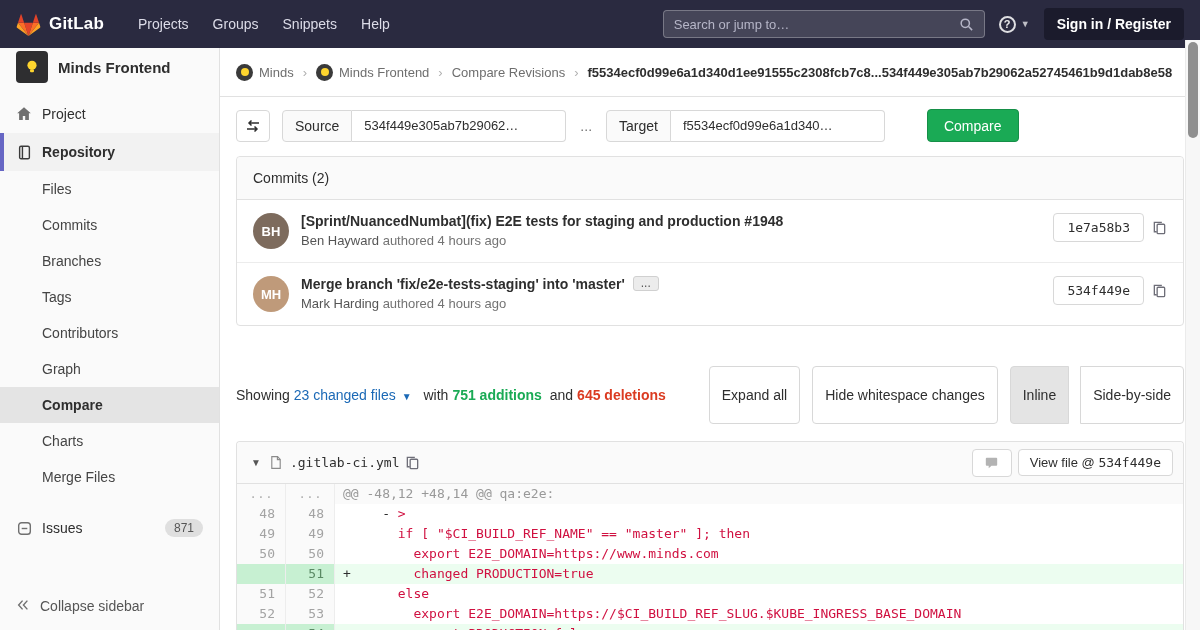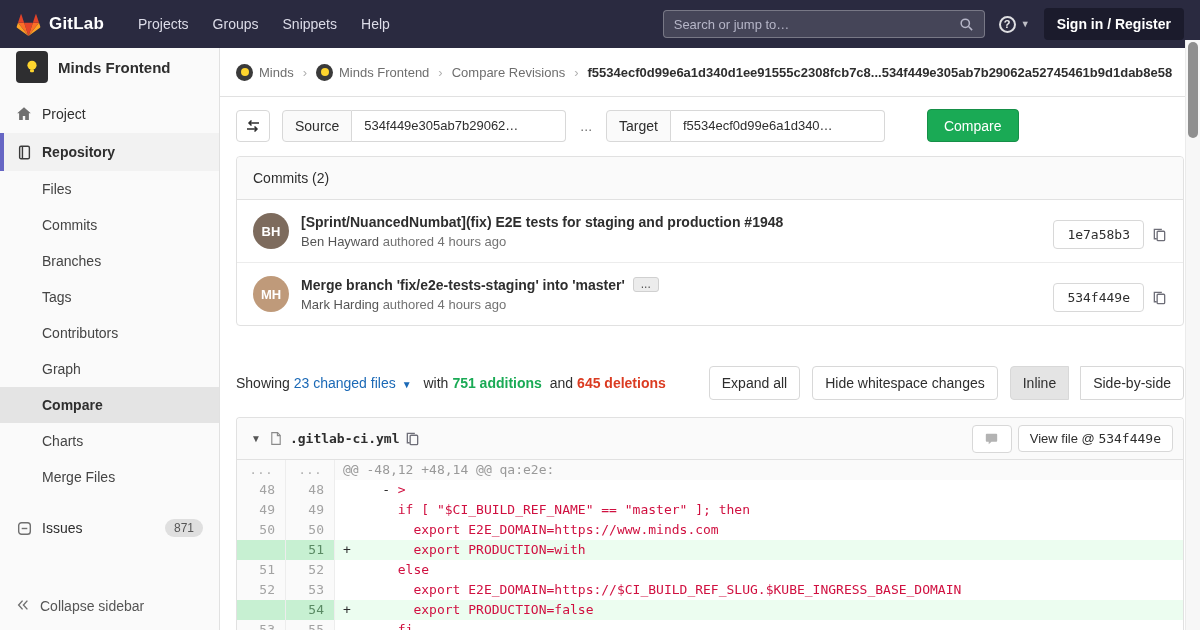--- a/index.html
+++ b/index.html
@@ -53,53 +53,53 @@
   .swap-btn { width:34px; height:32px; background:#fff; border:1px solid #d8d8d8; border-radius:4px; display:flex; align-items:center; justify-content:center; margin-right:12px; }
   .input-group { display:flex; align-items:stretch; height:32px; }
   .ig-label { border:1px solid #d8d8d8; background:#fafafa; padding:0 12px; font-size:14px; color:#2e2e2e; border-radius:4px 0 0 4px; display:flex; align-items:center; }
   .ig-field { border:1px solid #d8d8d8; border-left:none; background:#fff; padding:0 12px; font-size:13px; color:#2e2e2e; border-radius:0 4px 4px 0; min-width:214px; display:flex; align-items:center; }
   .dots-sep { margin:0 14px; color:#707070; }
   .compare-btn { margin-left:42px; background:#1aaa55; border:1px solid #168f48; border-radius:4px; color:#fff; font-size:14px; padding:0 16px; height:33px; }
 
   
   .commits-panel { margin-top:14px; border:1px solid #e1e1e1; border-radius:4px; }
   .panel-header { padding:13px 16px; background:#fafafa; border-bottom:1px solid #e1e1e1; border-radius:4px 4px 0 0; font-size:14px; color:#2e2e2e; }
-  .commit-row { display:flex; align-items:flex-end; padding:13px 16px; }
+  .commit-row { display:flex; align-items:flex-start; padding:13px 16px; }
   .commit-row + .commit-row { border-top:1px solid #ececec; }
   .commit-avatar { width:36px; height:36px; border-radius:50%; color:#fff; font-size:13px; font-weight:700; display:flex; align-items:center; justify-content:center; margin-right:12px; flex:none; }
   .commit-main { flex:1; min-width:0; }
   .commit-title { font-size:14px; font-weight:700; color:#2e2e2e; }
   .commit-expander { display:inline-block; margin-left:8px; background:#ececec; border:1px solid #d0d0d0; border-radius:3px; padding:0 7px; font-size:12px; line-height:13px; color:#555; vertical-align:2px; }
   .commit-meta { font-size:13px; color:#737373; margin-top:4px; }
   .commit-author { color:#555; }
   .commit-right { display:flex; align-items:center; }
   .commit-sha { font-family:"DejaVu Sans Mono","Liberation Mono",monospace; font-size:13px; color:#2e2e2e; background:#fff; border:1px solid #d8d8d8; border-radius:4px; padding:6px 13px; }
   .copy-btn { background:none; border:none; margin-left:8px; display:flex; align-items:center; }
 
   
   .diff-stats { margin-top:40px; display:flex; align-items:center; font-size:14px; }
   .stats-text span { margin-right:4px; }
   .files-link { color:#1b69b6; }
   .files-caret { color:#1b69b6; font-size:10px; margin-left:2px; }
   .additions { color:#1aaa55; font-weight:700; }
   .deletions { color:#db3b21; font-weight:700; }
   .stats-actions { margin-left:auto; display:flex; align-items:center; gap:12px; }
-  .btn { background:#fff; border:1px solid #d8d8d8; border-radius:4px; padding:8px 12px; font-size:14px; color:#2e2e2e; }
+  .btn { background:#fff; border:1px solid #d8d8d8; border-radius:4px; padding:20px 12px; font-size:14px; color:#2e2e2e; }
   .btn-group { display:flex; gap:12px; }
   .btn-group .btn { border-radius:0; }
   .btn-group .btn:first-child { border-radius:4px 0 0 4px; }
   .btn-group .btn:last-child { border-radius:0 4px 4px 0; margin-left:-1px; }
   .btn.active { background:#e4e4e4; }
 
   
   .diff-panel { margin-top:17px; border:1px solid #e1e1e1; border-bottom:none; border-radius:4px 4px 0 0; }
   .diff-header { height:42px; background:#fafafa; border-bottom:1px solid #e1e1e1; border-radius:4px 4px 0 0; display:flex; align-items:center; padding:0 10px; }
   .diff-chevron { font-size:10px; color:#555; margin:0 8px 0 4px; }
   .file-icon { display:flex; margin-right:7px; }
-  .filename { font-family:"DejaVu Sans Mono","Liberation Mono",monospace; font-size:13px; font-weight:700; color:#2e2e2e; }
+  .filename { font-family:"DejaVu Sans Mono","Liberation Mono",monospace; font-size:13px; font-weight:400; color:#2e2e2e; }
   .diff-header .copy-btn { margin-left:6px; }
   .diff-header-actions { margin-left:auto; display:flex; align-items:flex-start; gap:6px; }
   .comment-btn { width:40px; height:28px; background:#fff; border:1px solid #d8d8d8; border-radius:4px; display:flex; align-items:center; justify-content:center; }
   .view-file-btn { background:#fff; border:1px solid #d8d8d8; border-radius:4px; padding:5px 11px; font-size:13px; color:#2e2e2e; }
   .view-file-btn .sha { font-family:"DejaVu Sans Mono","Liberation Mono",monospace; }
 
   
   .diff-table { font-family:"DejaVu Sans Mono","Liberation Mono",monospace; font-size:13px; line-height:20px; }
   .diff-row { display:flex; }
   .ln { width:49px; flex:none; text-align:right; padding-right:10px; color:#a3a3a3; background:#fafafa; border-right:1px solid #ededed; }
@@ -363,21 +363,21 @@
             <span class="code"><span class="seg-p">       </span><span class="seg-s">if [ "$CI_BUILD_REF_NAME" == "master" ]; then</span></span>
           </div>
           <div class="diff-row row-context">
             <span class="ln ln-old">50</span>
             <span class="ln ln-new">50</span>
             <span class="code"><span class="seg-p">         </span><span class="seg-s">export E2E_DOMAIN=https://www.minds.com</span></span>
           </div>
           <div class="diff-row row-added">
             <span class="ln ln-old"></span>
             <span class="ln ln-new">51</span>
-            <span class="code"><span class="seg-p">+        </span><span class="seg-s">export PRODUCTION=with</span></span>
+            <span class="code"><span class="seg-p">+        </span><span class="seg-s">changed PRODUCTION=true</span></span>
           </div>
           <div class="diff-row row-context">
             <span class="ln ln-old">51</span>
             <span class="ln ln-new">52</span>
             <span class="code"><span class="seg-p">       </span><span class="seg-s">else</span></span>
           </div>
           <div class="diff-row row-context">
             <span class="ln ln-old">52</span>
             <span class="ln ln-new">53</span>
             <span class="code"><span class="seg-p">         </span><span class="seg-s">export E2E_DOMAIN=https://$CI_BUILD_REF_SLUG.$KUBE_INGRESS_BASE_DOMAIN</span></span>

